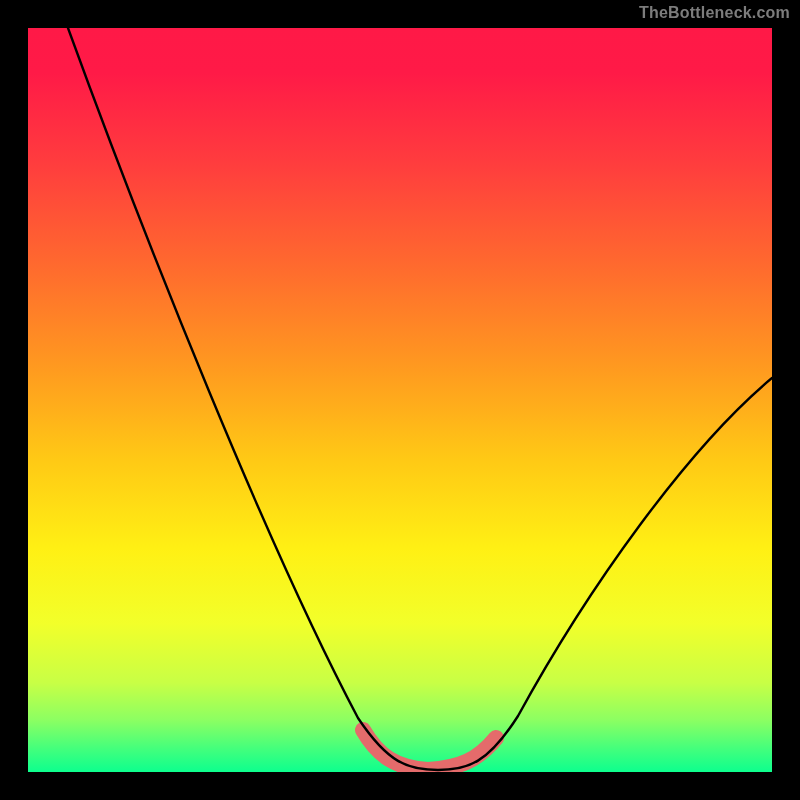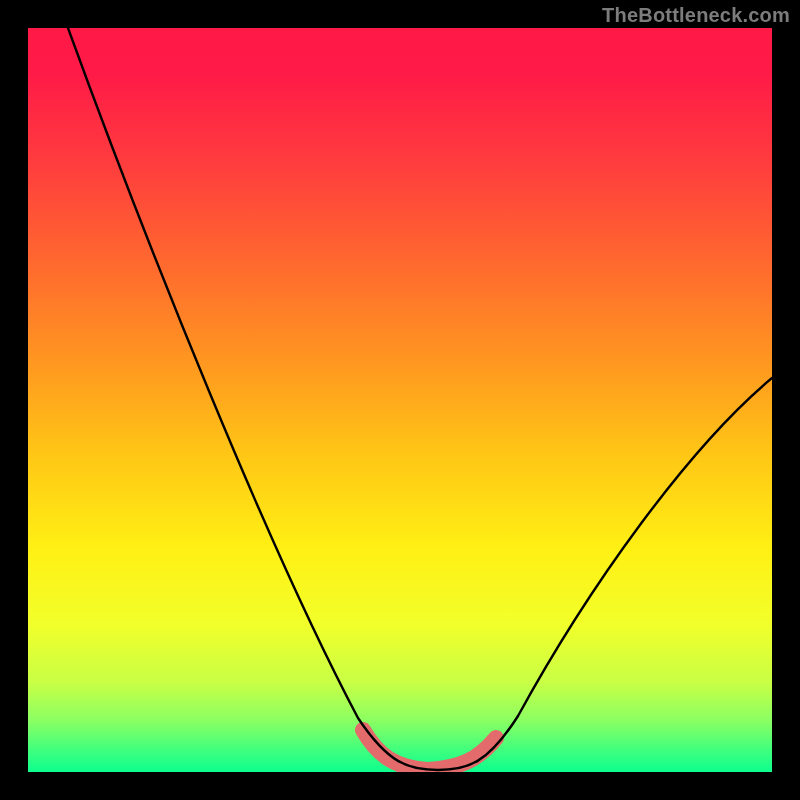--- a/index.html
+++ b/index.html
@@ -17,21 +17,21 @@
     top: 0;
     width: 800px;
     height: 800px;
     background: #000;
   }
   .watermark {
     position: absolute;
     top: 4px;
     right: 10px;
     color: #7c7c7c;
-    font-size: 20px;
+    font-size: 16px;
     font-weight: 600;
     letter-spacing: 0.2px;
     z-index: 5;
   }
   .plot {
     position: absolute;
     left: 28px;
     top: 28px;
     width: 744px;
     height: 744px;

